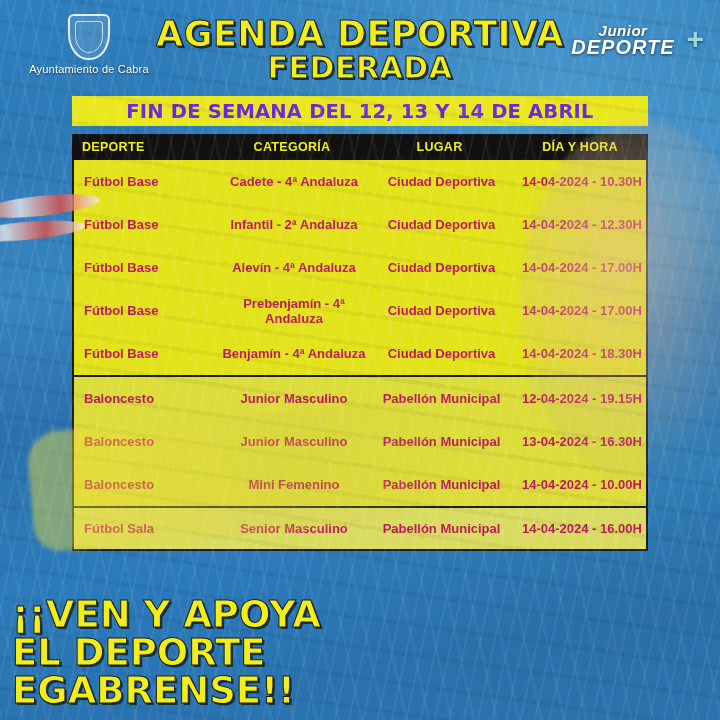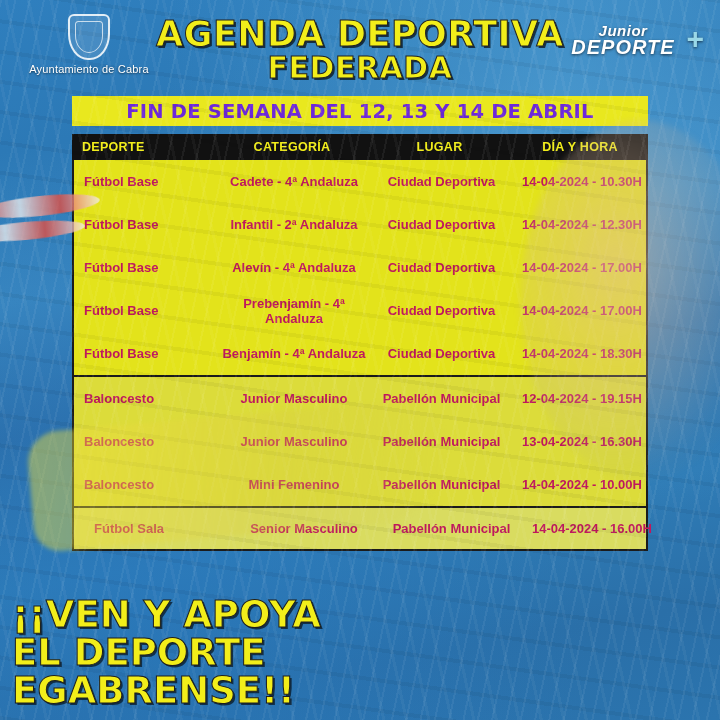--- a/index.html
+++ b/index.html
@@ -128,21 +128,21 @@
   }
   .thead > div { font-size: 12.5px; font-weight: bold; text-align: center; letter-spacing: .3px; }
   .thead > div:first-child { text-align: left; padding-left: 10px; }
 
   .group {
     border: 2px solid #1b1b1b;
     border-top: none;
   }
   .group.g1 { background: #e3e31b; }
   .group.g2 { background: #dcdc3a; }
-  .group.g3 { background: #d9dc60; padding-left: 10px; }
+  .group.g3 { background: #d9dc60; }
   .row {
     display: grid;
     grid-template-columns: 145px 150px 145px 136px;
     align-items: center;
     height: 43px;
   }
   .group.g1 .row { height: 43px; }
   .group.g2 .row { height: 43px; }
   .group.g3 .row { height: 41px; }
   .row > div {

